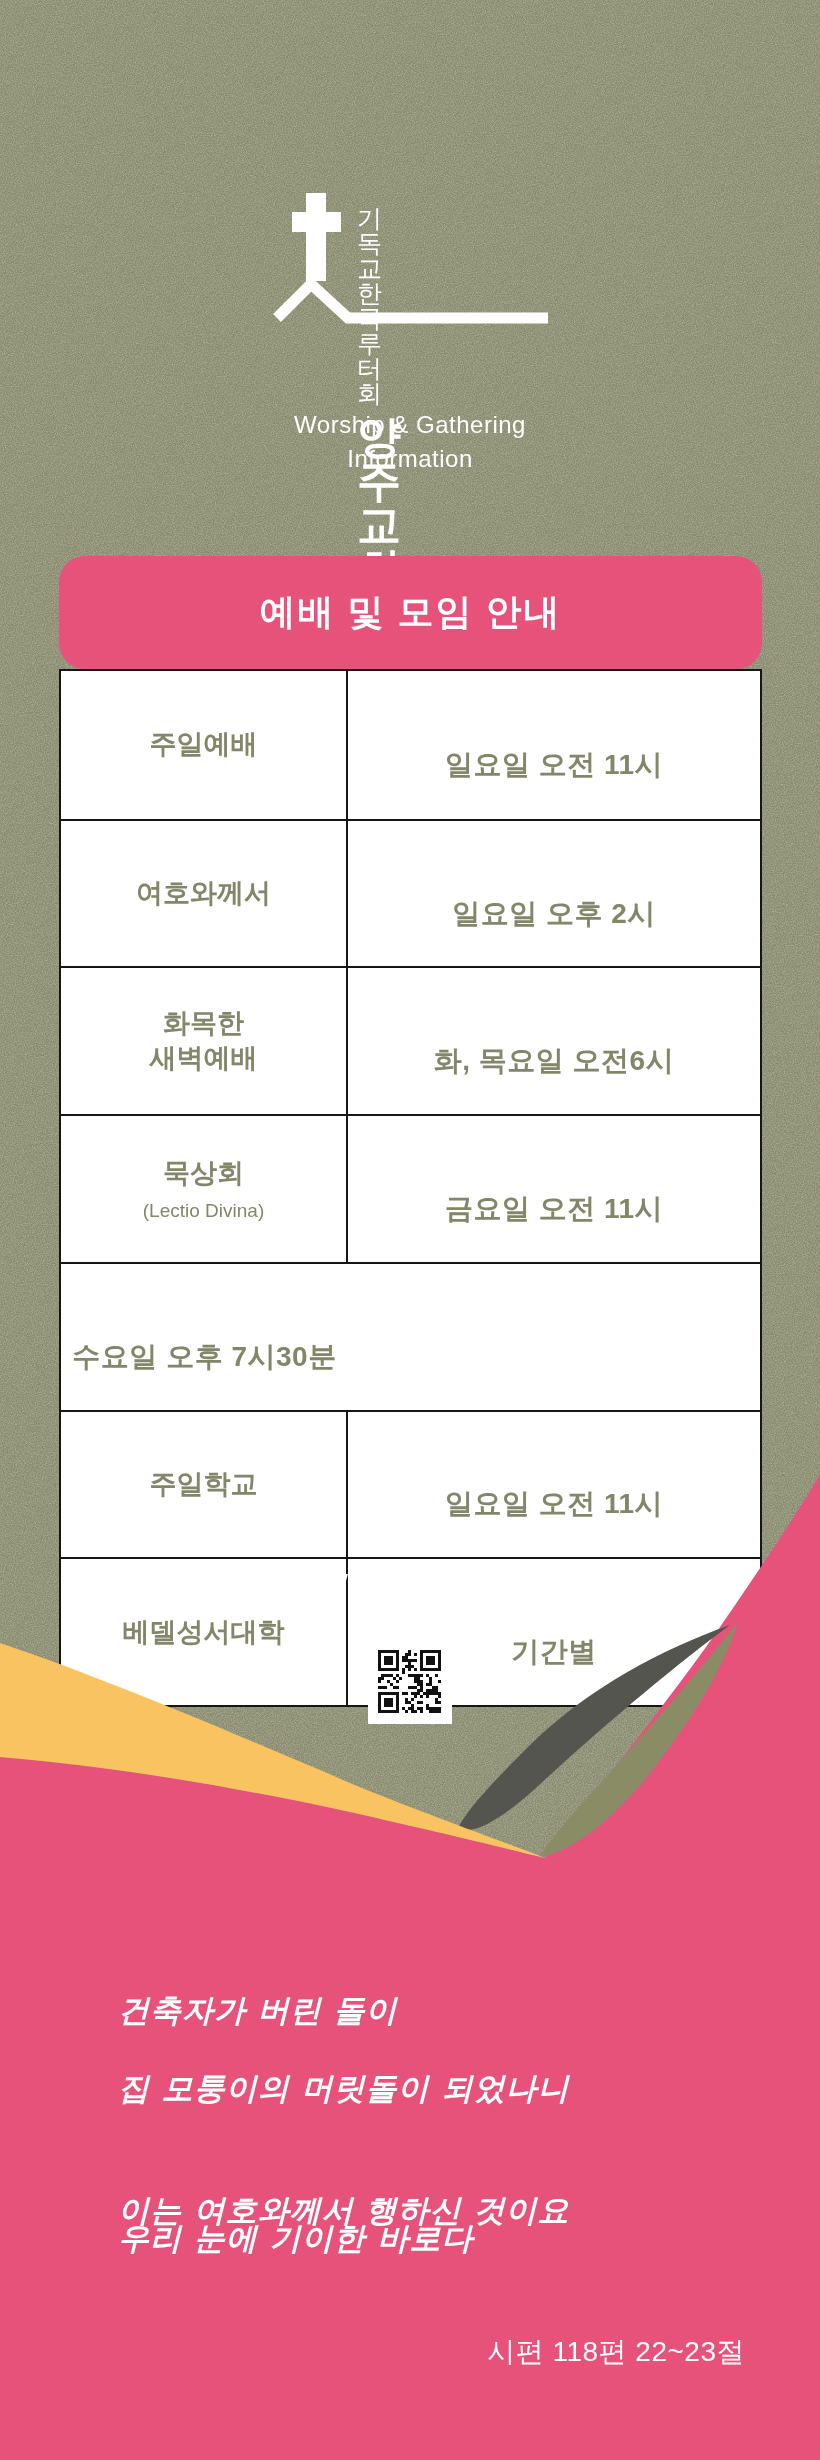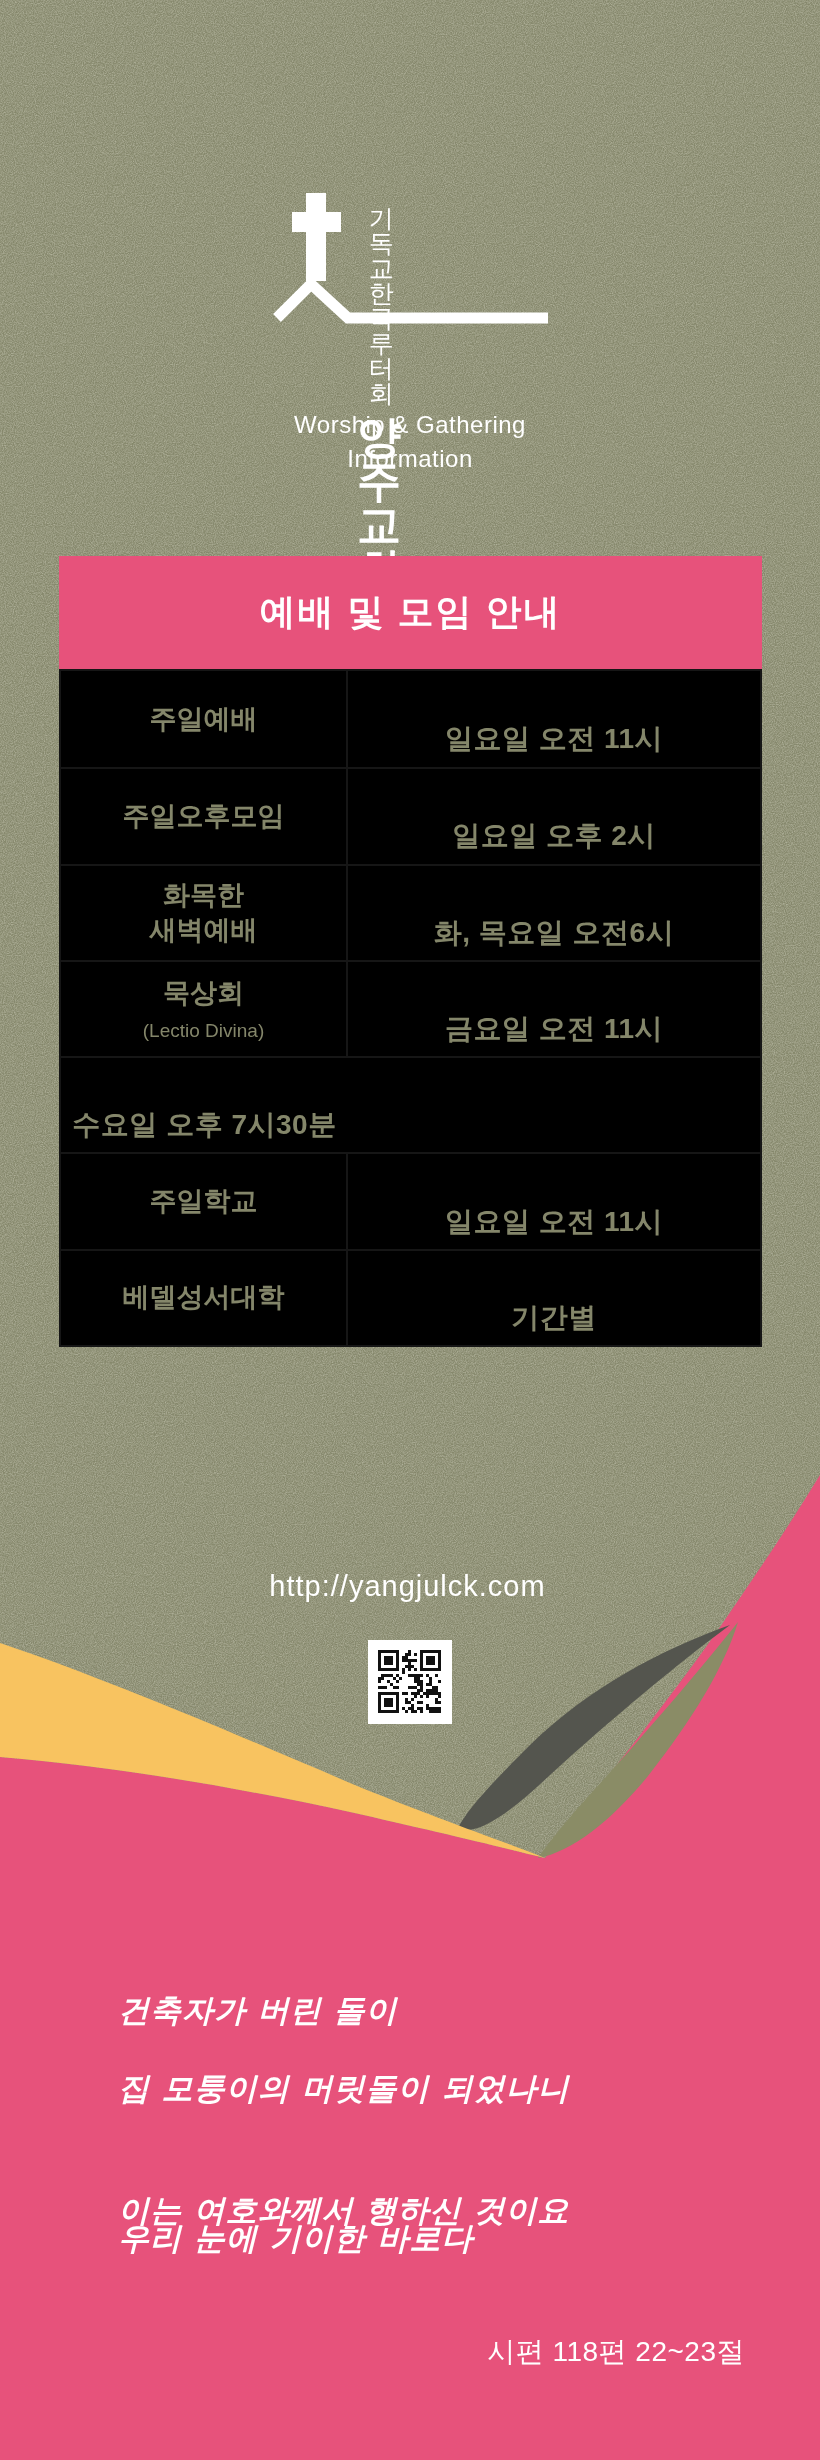--- a/index.html
+++ b/index.html
@@ -6,35 +6,35 @@
   .poster{
     position:relative;width:820px;height:2460px;margin:0 auto;
     background:#e7527b;overflow:hidden;
     font-family:"Liberation Sans","DejaVu Sans",sans-serif;
   }
   .bg-olive{position:absolute;left:0;top:0;}
   
   .logo{position:absolute;left:0;top:0;}
   .logo-mark{position:absolute;left:270px;top:185px;}
   .logo-text{position:absolute;left:357px;top:206px;color:#fff;}
-  .logo-org{font-size:25px;letter-spacing:1.5px;font-weight:500;line-height:1;text-align:center;}
+  .logo-org{font-size:25px;letter-spacing:1.5px;font-weight:500;line-height:1;}
   .logo-church{font-size:44px;font-weight:700;letter-spacing:6px;line-height:1;margin-top:9px;}
   
   .subtitle{
     position:absolute;left:0;top:408px;width:820px;text-align:center;
     color:#fff;font-size:24px;line-height:34px;font-weight:500;letter-spacing:.5px;
   }
   
   .sch{position:absolute;left:59px;top:556px;width:703px;}
   .sch-header{
     height:113px;background:#e7527b;display:flex;align-items:center;justify-content:center;
-    color:#fff;font-size:36px;font-weight:700;letter-spacing:2px;
+    color:#fff;font-size:36px;font-weight:700;letter-spacing:2px;border-radius:26px;
   }
   .sch-body{
-    height:678px;border:2px solid #161616;background:#000000;box-sizing:border-box;
+    height:1038px;border:2px solid #161616;background:#ffffff;box-sizing:border-box;
     display:grid;grid-template-rows:repeat(7,1fr);
   }
   .row{display:grid;grid-template-columns:287px 1fr;border-top:2px solid #161616;}
   .row:first-child{border-top:none;}
   .cell{display:flex;flex-direction:column;align-items:center;justify-content:center;color:#84866a;}
   .cell.label{border-right:2px solid #161616;}
   .lbl{font-size:27px;font-weight:600;white-space:pre-line;text-align:center;line-height:1.3;}
   .sub{font-size:19px;font-weight:500;margin-top:8px;}
   .cell.time{font-size:28px;font-weight:600;letter-spacing:.5px;margin-top:40px;}
   
@@ -103,21 +103,21 @@
     <div class="row">
       <div class="cell label">
         <div class="lbl">주일예배</div>
 
       </div>
       <div class="cell time">일요일 오전 11시</div>
     </div>
 
     <div class="row">
       <div class="cell label">
-        <div class="lbl">주일오후모임</div>
+        <div class="lbl">여호와께서</div>
 
       </div>
       <div class="cell time">일요일 오후 2시</div>
     </div>
 
     <div class="row">
       <div class="cell label">
         <div class="lbl">화목한
 새벽예배</div>
 

